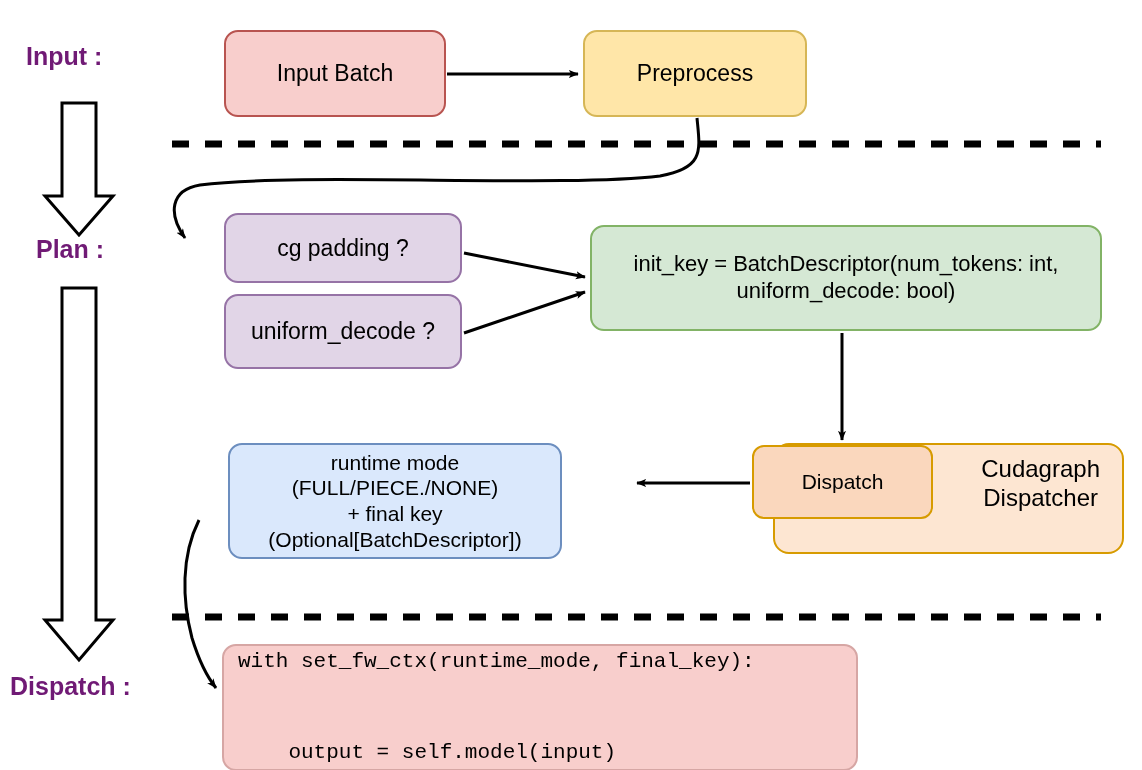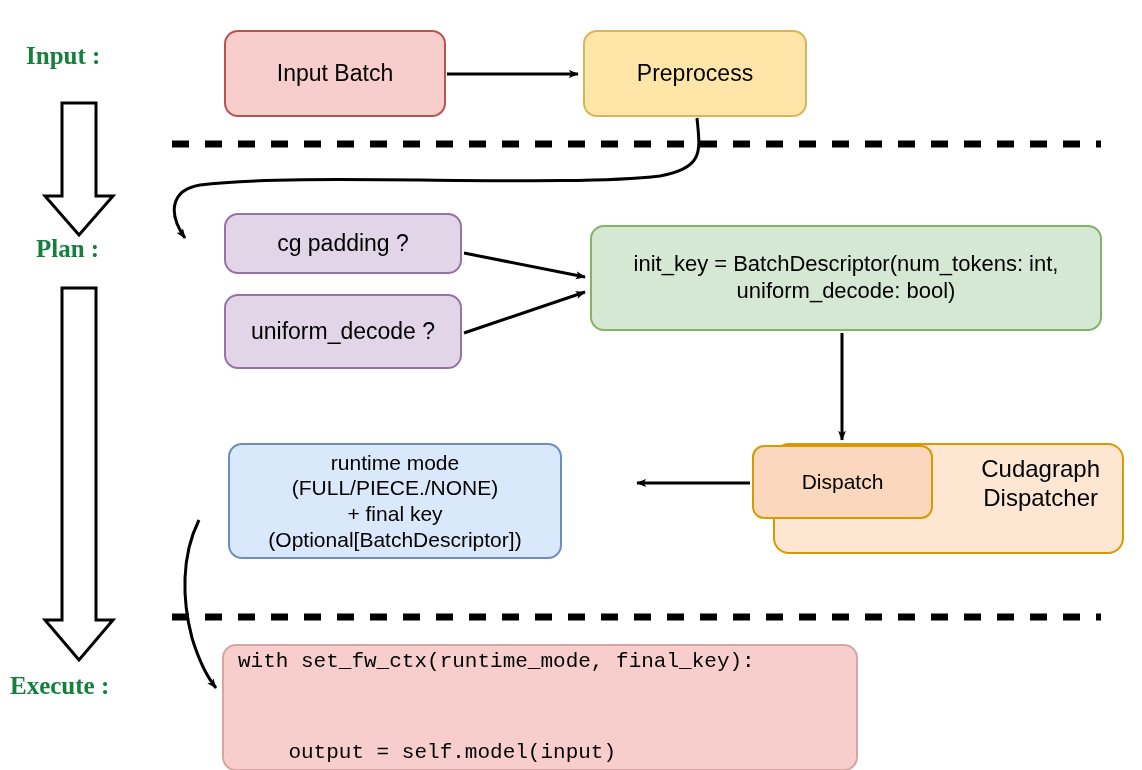--- a/index.html
+++ b/index.html
@@ -34,40 +34,40 @@
     text-align: center;
     border-style: solid;
     border-width: 2px;
     border-radius: 14px;
     line-height: 1.22;
     color: #000000;
     font-family: "Liberation Sans", sans-serif;
   }
   .stage-label {
     position: absolute;
-    font-family: Liberation Serif, serif;
+    font-family: Liberation Sans, sans-serif;
     font-weight: bold;
     font-size: 25px;
-    color: #15803d;
+    color: #701a75;
     white-space: nowrap;
     letter-spacing: 0px;
   }
   .code-node {
     font-family: "Liberation Mono", monospace;
     font-size: 21px;
     text-align: left;
     justify-content: flex-start;
     padding-left: 14px;
     white-space: pre;
     line-height: 1.45;
   }
   
   #node-input-batch   { left:224px; top:30px;  width:222px; height:87px;  font-size:23px; }
   #node-preprocess    { left:583px; top:30px;  width:224px; height:87px;  font-size:23px;align-items:center; }
-  #node-cg-padding    { left:224px; top:213px; width:238px; height:61px;  font-size:23px; }
+  #node-cg-padding    { left:224px; top:213px; width:238px; height:70px;  font-size:23px; }
   #node-uniform-dec   { left:224px; top:294px; width:238px; height:75px;  font-size:23px; }
   #node-init-key      { left:590px; top:225px; width:512px; height:106px; font-size:22px; padding:0 10px;}
   #node-runtime-mode  { left:228px; top:443px; width:334px; height:116px; font-size:21px; }
   #node-cg-dispatcher { left:773px; top:443px; width:351px; height:111px; border-radius:16px;
                         font-size:24px; align-items:flex-start; justify-content:flex-end;
                         padding:9px 22px 0 0; }
   #node-dispatch      { left:752px; top:445px; width:181px; height:74px;  font-size:21px; border-radius:12px;}
   #node-exec-code     { left:222px; top:644px; width:636px; height:127px; }
   .stage-input   { left:26px;  top:42px; }
   .stage-plan    { left:36px;  top:235px; }
@@ -101,21 +101,21 @@
 
     <line x1="842" y1="333" x2="842" y2="440" stroke="#000000" stroke-width="3" marker-end="url(#ah)"></line>
 
     <line x1="750" y1="483" x2="637" y2="483" stroke="#000000" stroke-width="3" marker-end="url(#ah)"></line>
 
     <path d="M199,520 C 181,556 182,600 192,638 C 200,664 208,678 216,688" fill="none" stroke="#000000" stroke-width="3" marker-end="url(#ah)"></path>
   </svg>
 
   <div class="stage-label stage-input">Input :</div>
   <div class="stage-label stage-plan">Plan :</div>
-  <div class="stage-label stage-execute">Execute :</div>
+  <div class="stage-label stage-execute">Dispatch :</div>
 
   <div class="node" id="node-input-batch" style="background:#f8cecc;border-color:#b85450;">
     <span>Input Batch</span>
   </div>
 
   <div class="node" id="node-preprocess" style="background:#ffe6a8;border-color:#d6b656;">
     <span>Preprocess</span>
   </div>
 
   <div class="node" id="node-cg-padding" style="background:#e1d5e7;border-color:#9673a6;">

